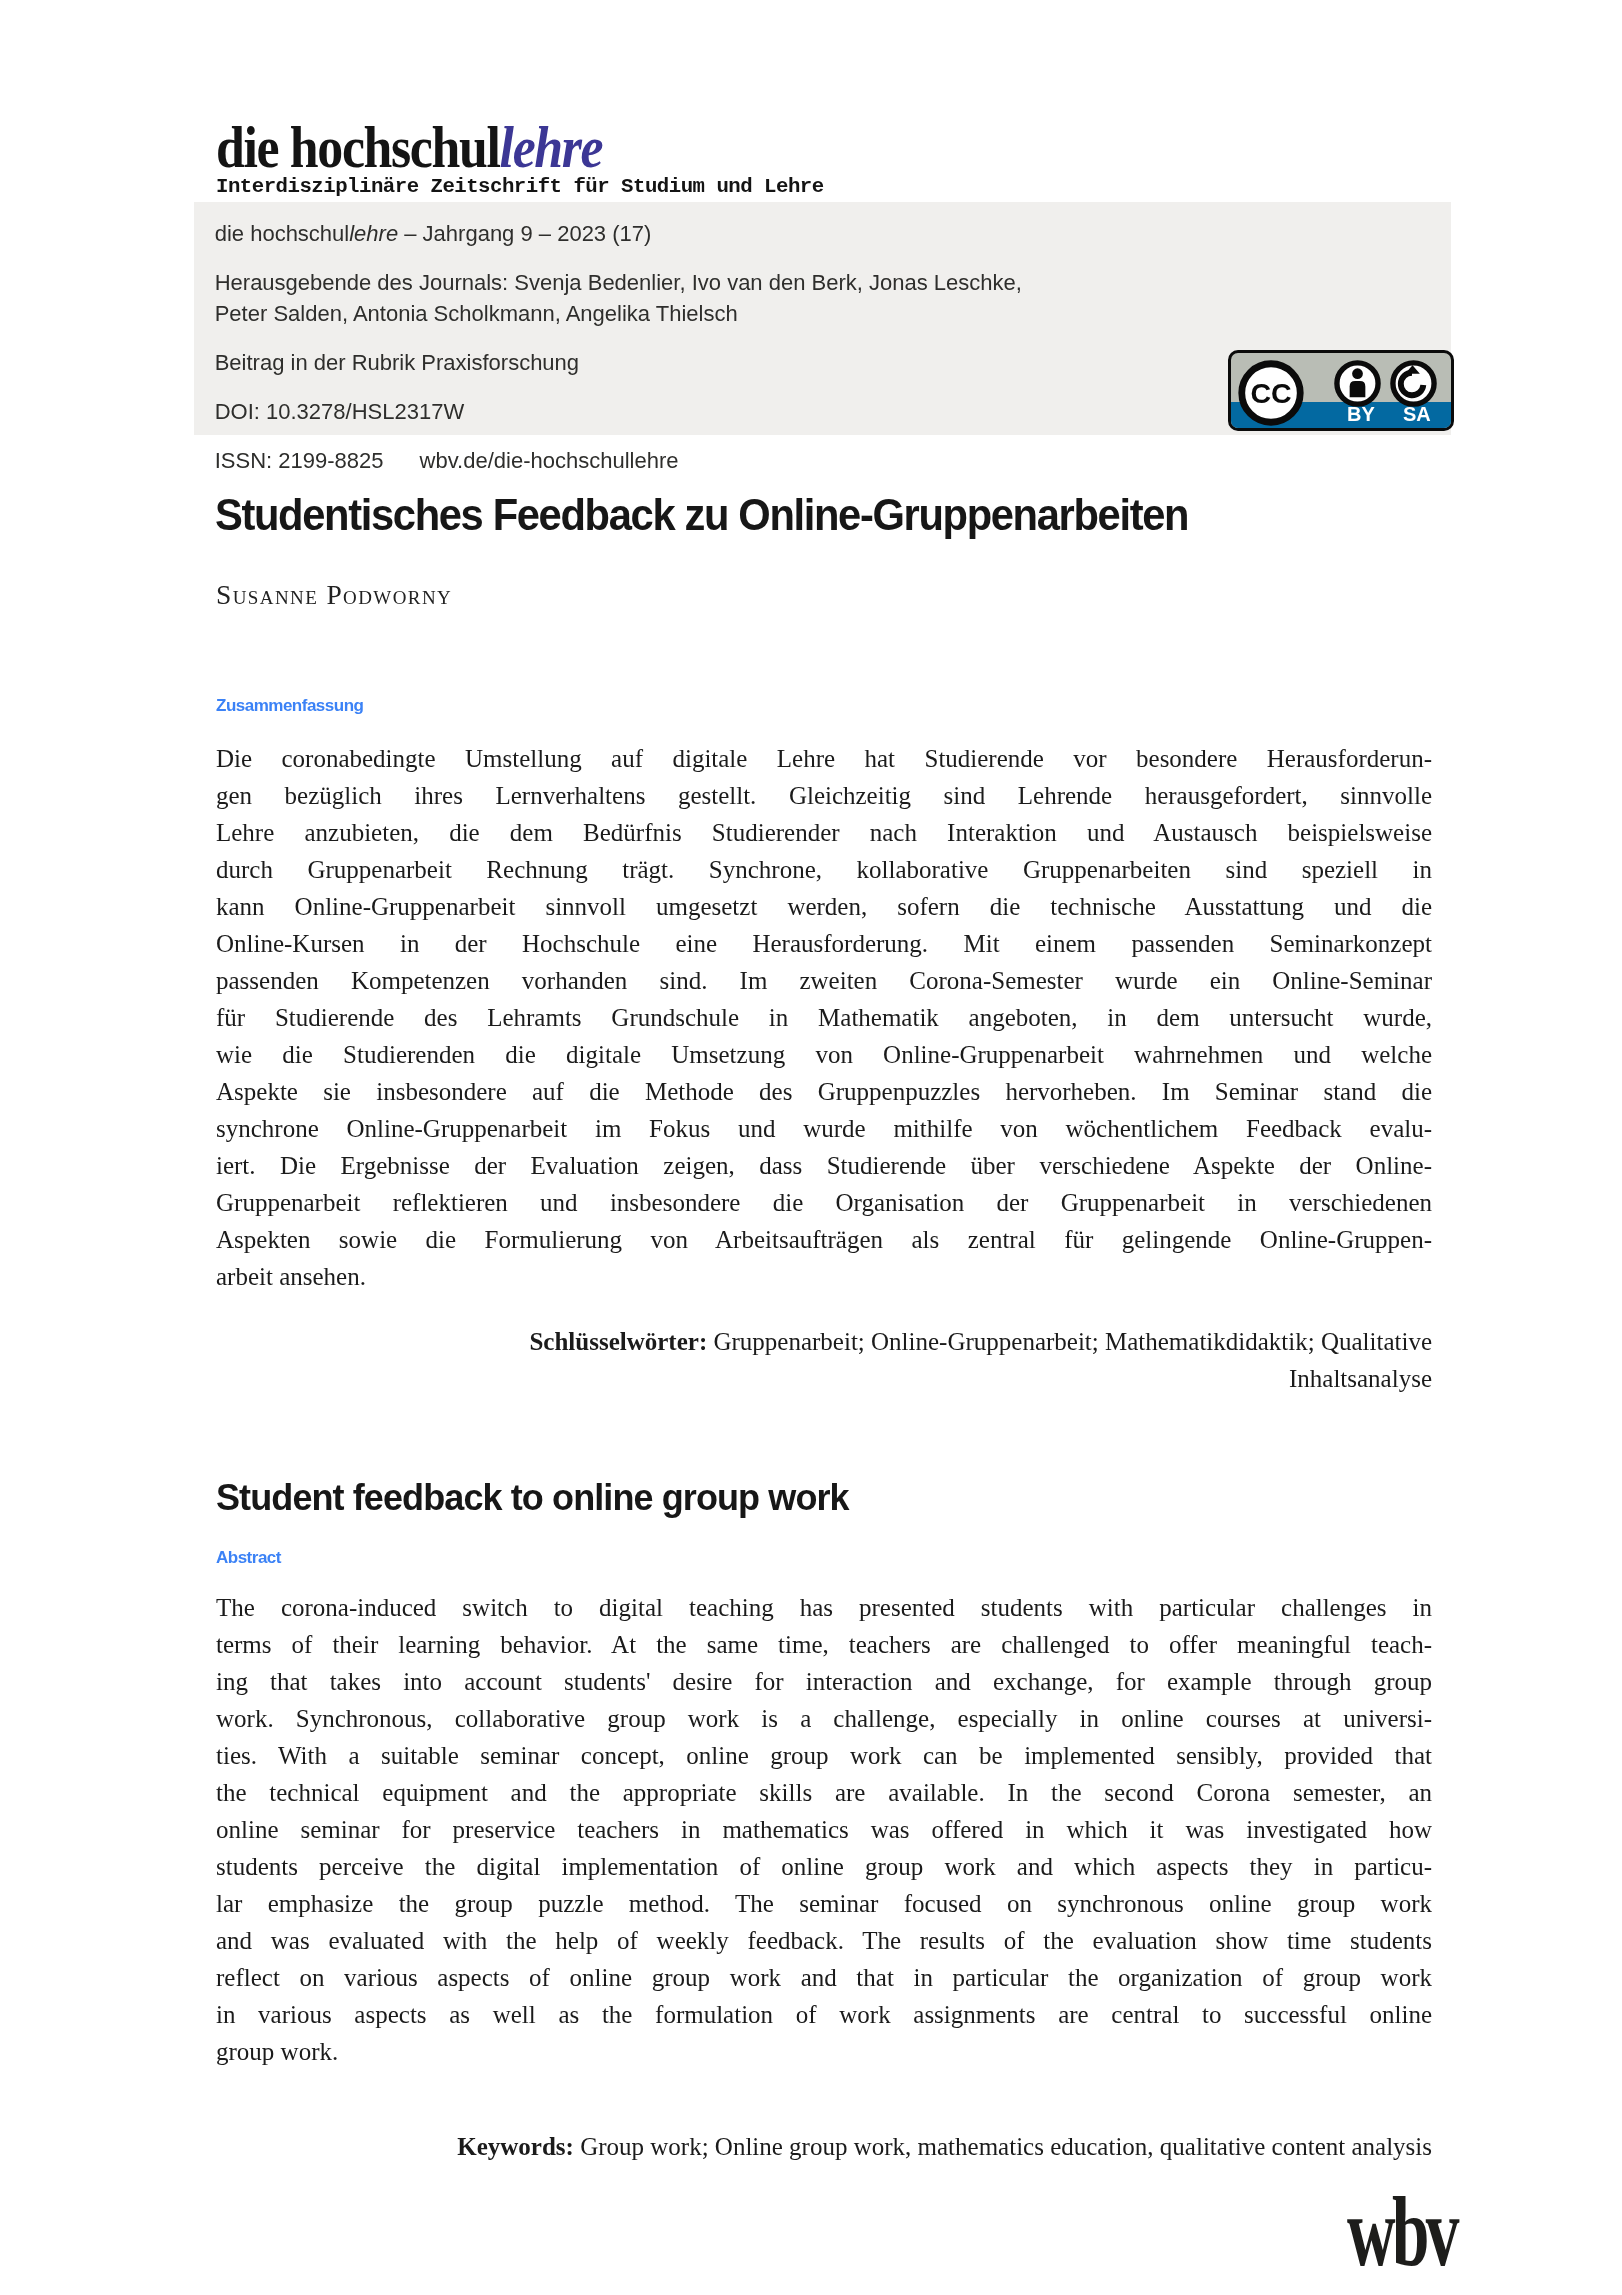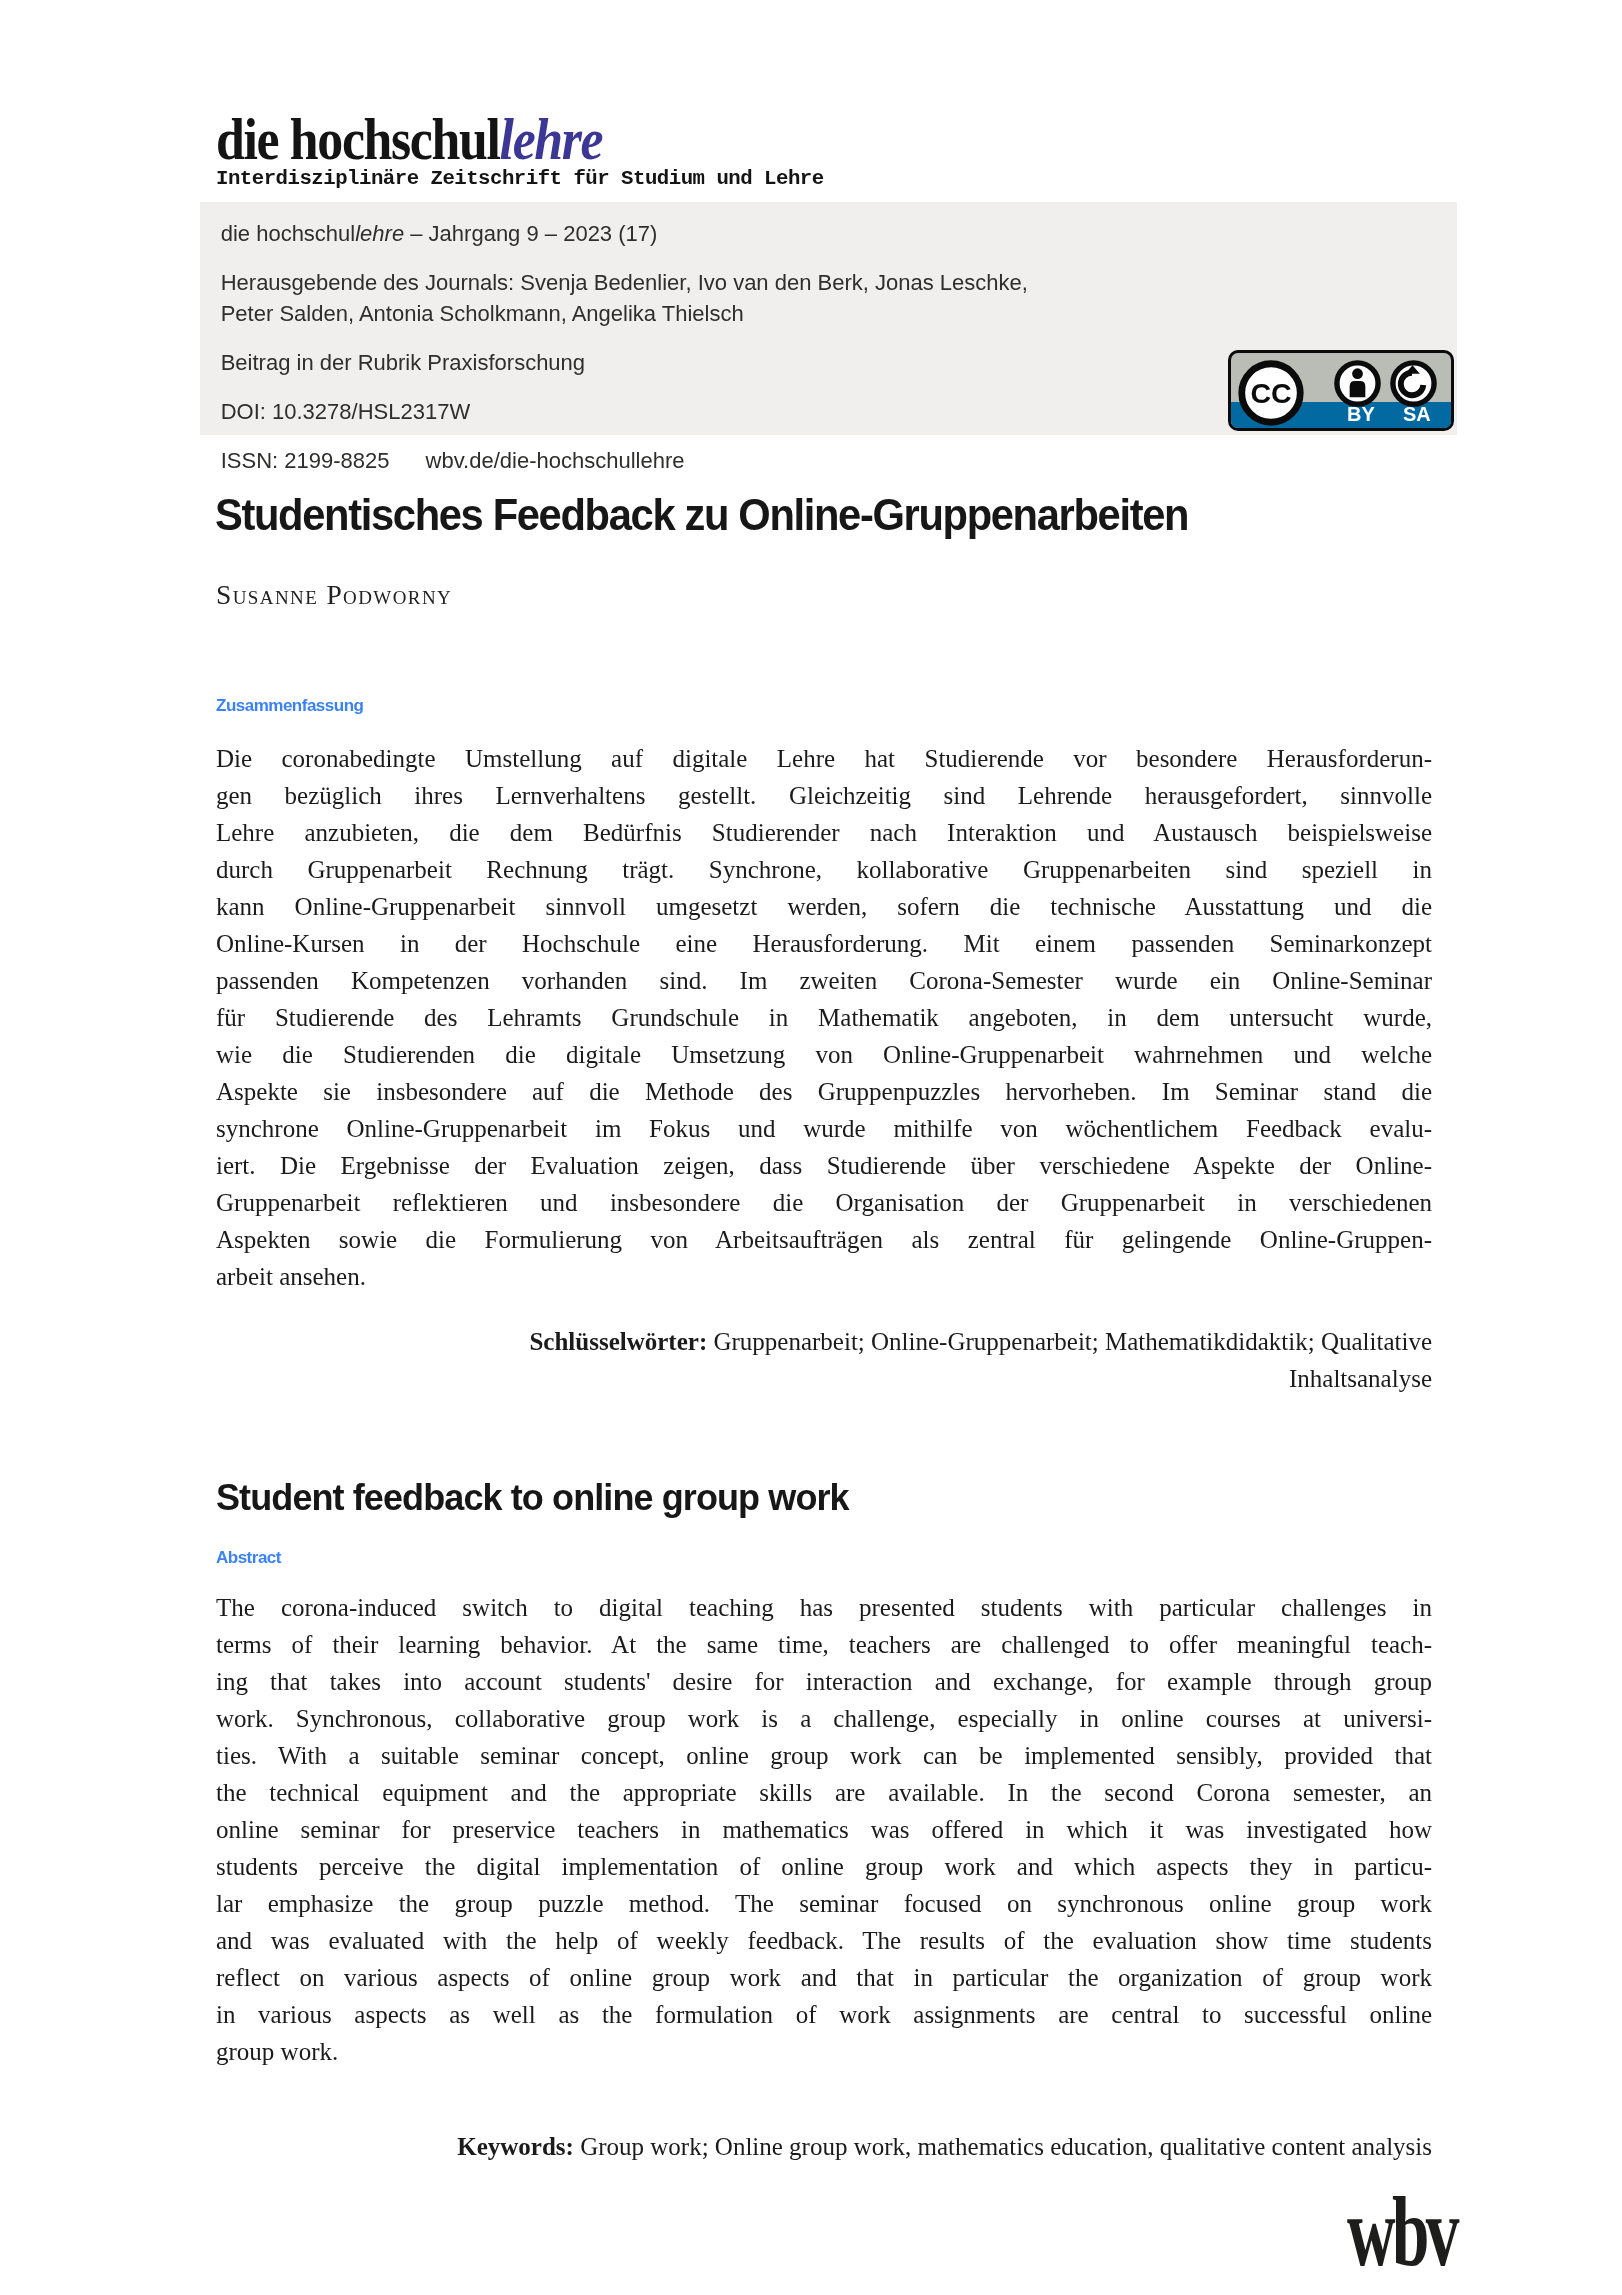--- a/index.html
+++ b/index.html
@@ -6,38 +6,38 @@
   body {
     width: 1623px; height: 2295px;
     font-family: "Liberation Serif", serif;
     color: #1b1b1b;
     position: relative;
     overflow: hidden;
   }
   .page { position: absolute; inset: 0; }
 
   
-  .masthead { position: absolute; left: 216px; top: 109px; }
+  .masthead { position: absolute; left: 216px; top: 117px; }
   .masthead-title {
     font-family: "Liberation Serif", serif;
     font-weight: bold; font-size: 54px; line-height: 1;
     letter-spacing: -1.4px; color: #141414;
     transform: scale(0.96, 1.1); transform-origin: left top;
   }
   .masthead-title .accent { font-style: italic; color: #3c3795; }
   .masthead-sub {
     margin-top: 6.4px;
     font-family: Liberation Mono, monospace;
     font-weight: bold; font-size: 20.7px; line-height: 1;
     letter-spacing: -0.5px; color: #141414;
   }
 
   
   .info-box {
-    position: absolute; left: 200px; top: 202px;
+    position: absolute; left: 194px; top: 202px;
     width: 1257px; height: 233px; box-sizing: border-box;
     background: #f0efed;
     padding: 15.6px 20.7px;
     font-family: "Liberation Sans", sans-serif;
     font-weight: 300; font-size: 22px; line-height: 31px;
     color: #2e2e2c;
   }
   .info-box .accent-italic { font-style: italic; }
   .ib-row { margin-bottom: 6.9px; }
   .ib-row.gap { margin-top: 18px; }

